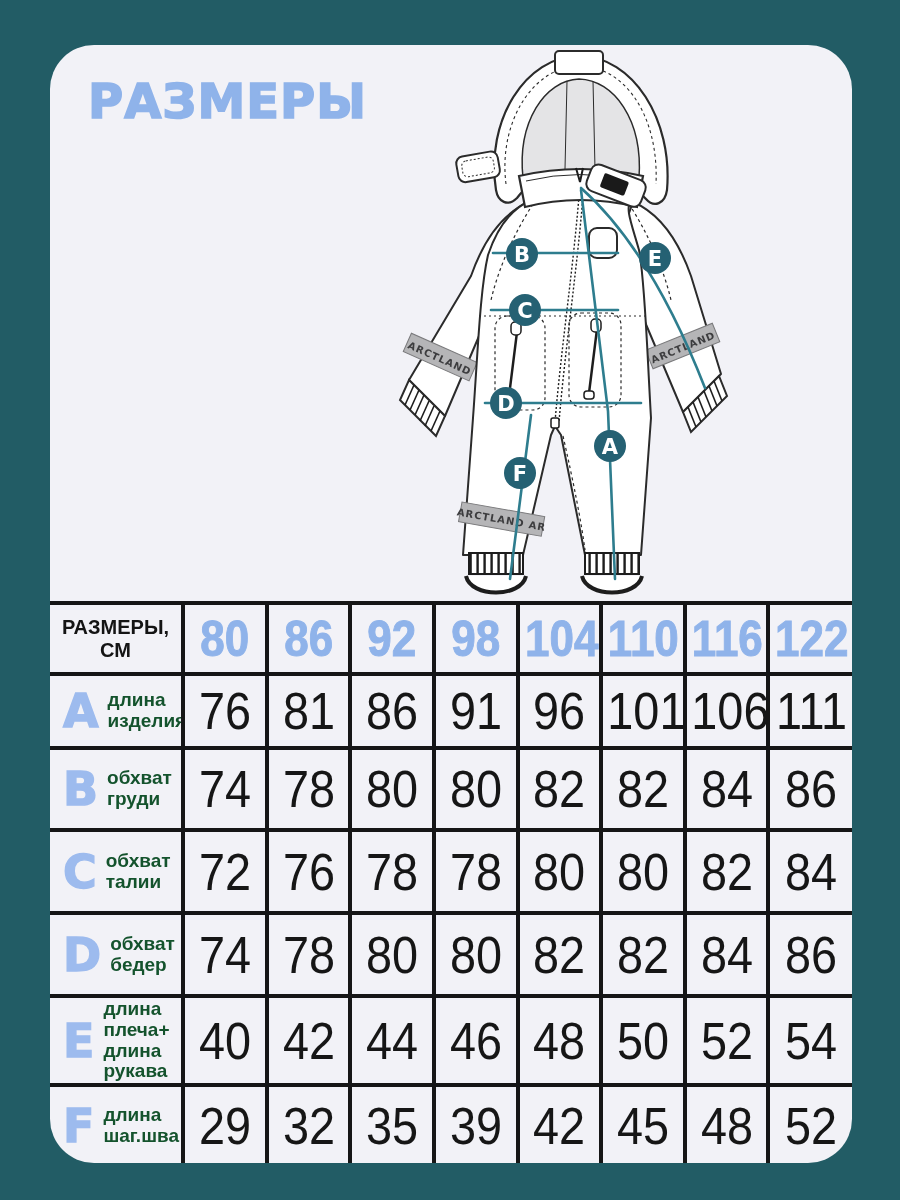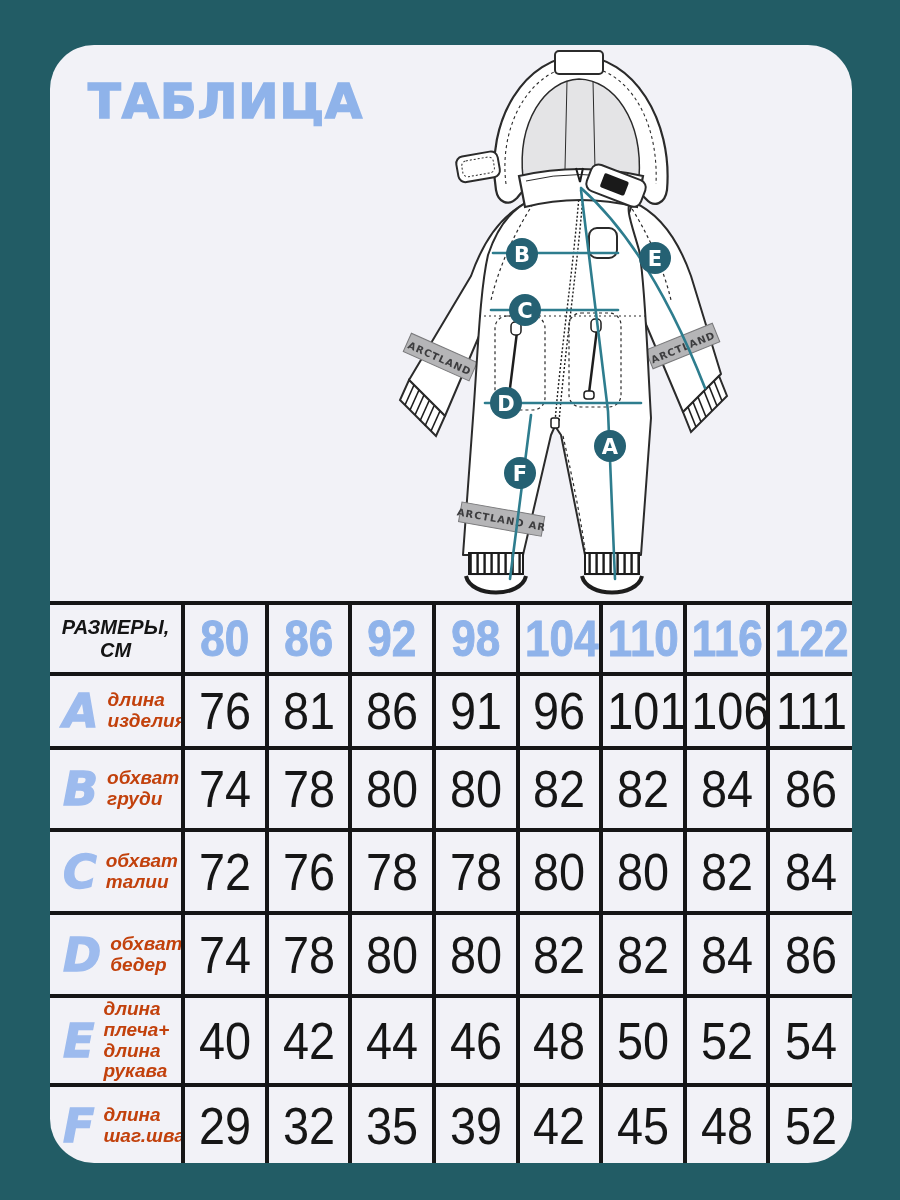--- a/index.html
+++ b/index.html
@@ -20,21 +20,21 @@
   .diagram{position:absolute;left:333px;top:5px;width:368px;height:554px;}
 
   .tablewrap{position:absolute;left:0;top:556px;width:802px;height:562px;}
   table.size-table{
     width:802px;height:562px;border-collapse:collapse;table-layout:fixed;
   }
   table.size-table td{
     border:4px solid #161616;text-align:center;vertical-align:middle;
     padding:0;overflow:hidden;
   }
-  table.size-table td:first-child{border-left:none;font-style:italic;}
+  table.size-table td:first-child{border-left:none;}
   table.size-table td:last-child{border-right:none;margin-top:48px;}
   table.size-table tr:last-child td{border-bottom:none;}
   col.c0{width:133px;}
   tr.hr{height:71px;} tr.ra{height:74px;} tr.rb{height:82px;}
   tr.rc{height:83px;} tr.rd{height:83px;} tr.re{height:89px;} tr.rf{height:80px;}
 
   .hlbl{
     display:inline-block;font-size:20px;font-weight:700;color:#141414;
     line-height:1.15;white-space:pre-line;
     font-family:"Liberation Sans", sans-serif;
@@ -48,31 +48,31 @@
     display:inline-block;font-size:52px;font-weight:400;color:#161616;
     transform:scaleX(.9);line-height:1;
     font-family:"Liberation Sans", sans-serif;
   }
   .lc{display:flex;align-items:center;gap:9px;padding-left:13px;text-align:left;}
   .badge{
     font-size:46px;font-weight:900;color:#9dbbee;line-height:1;
     -webkit-text-stroke:1.4px #9dbbee;
   }
   .lbl{
-    font-size:19px;font-weight:700;color:#c2410c;line-height:1.08;
+    font-size:19px;font-weight:700;color:#14532d;line-height:1.08;
     white-space:pre-line;font-family:"Liberation Sans", sans-serif;
   }
 </style>
 </head>
 <body>
 
 <div class="card">
 
   <div class="title">
-    <div>ТАБЛИЦА</div>
+    <div>РАЗМЕРЫ</div>
   </div>
 
   <svg class="diagram" viewBox="0 0 368 554" xmlns="http://www.w3.org/2000/svg">
     <defs>
       <pattern id="ribV" width="7" height="12" patternUnits="userSpaceOnUse">
         <rect width="7" height="12" fill="#ffffff"></rect>
         <rect x="2.4" width="2.4" height="12" fill="#1d1d1d"></rect>
       </pattern>
     </defs>
 

